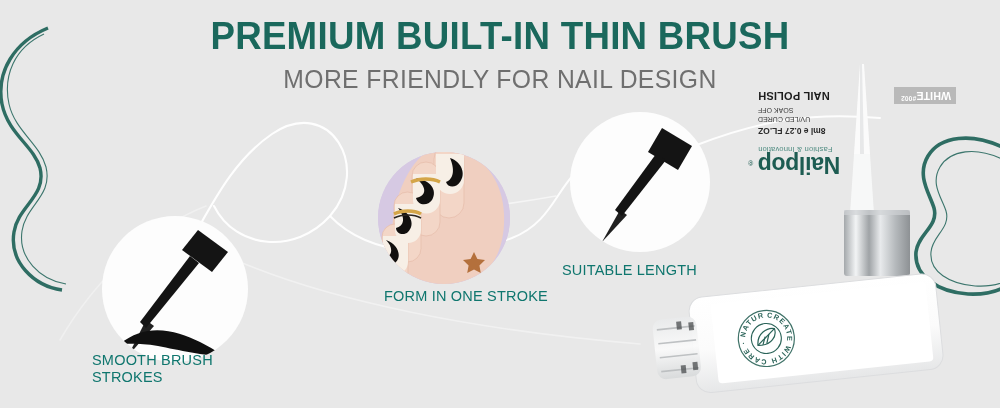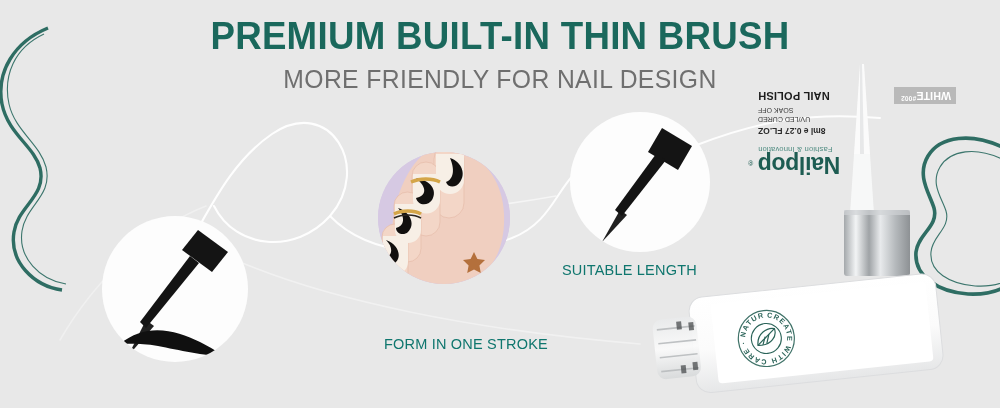--- a/index.html
+++ b/index.html
@@ -35,21 +35,21 @@
   #circle-smooth { left:102px; top:216px; width:146px; height:146px; }
   #circle-length { left:570px; top:112px; width:140px; height:140px; }
   #circle-nails  { left:378px; top:152px; width:132px; height:132px; background:#d6c9e3; }
 
   
   .caption {
     position:absolute; color:#0f766e; font-size:14.5px;
     letter-spacing:.2px; line-height:1.18; white-space:pre-line;
   }
   #caption-smooth { left:92px;  top:352px; }
-  #caption-form   { left:384px; top:288px;margin-top:48px; }
+  #caption-form   { left:384px; top:288px; }
   #caption-length { left:562px; top:262px; }
 
   
   #bottle-wrap { position:absolute; left:648px; top:62px; width:352px; height:346px; }
 
   .label-text { position:absolute; font-family:"Liberation Sans", sans-serif; }
 
   
   #bottle-label {
     position:absolute; left:108px; top:10px; width:200px; height:104px;
@@ -124,20 +124,22 @@
     <svg viewBox="0 0 146 146" width="146" height="146">
       <g fill="#141414">
         <path d="M 96 14 L 126 36 L 110 56 L 80 34 Z"></path>
         <path d="M 88 40 L 97 47 L 44 112 L 38 106 Z"></path>
         <path d="M 44 104 L 52 110 L 26 140 Z" opacity=".95"></path>
       </g>
       <path d="M 18 128 C 44 106 74 114 98 126 C 110 132 116 136 120 140
                C 104 140 76 134 56 130 C 38 127 26 128 18 128 Z" fill="#101010"></path>
     </svg>
   </div>
+  <div class="caption" id="caption-smooth">SMOOTH BRUSH
+STROKES</div>
 
   <div class="circle" id="circle-nails">
     <svg viewBox="0 0 132 132" width="132" height="132">
       <rect width="132" height="132" fill="#d6c9e3"></rect>
 
       <path d="M 58 -6 C 96 -6 124 20 126 62 C 128 104 106 138 64 138 C 34 138 16 118 14 92
                C 12 62 24 10 58 -6 Z" fill="#f0cfc0"></path>
 
       <g fill="#f3d6c7" stroke="#e5bca9" stroke-width=".7">
         <rect x="56" y="-8" width="30" height="74" rx="15"></rect>

